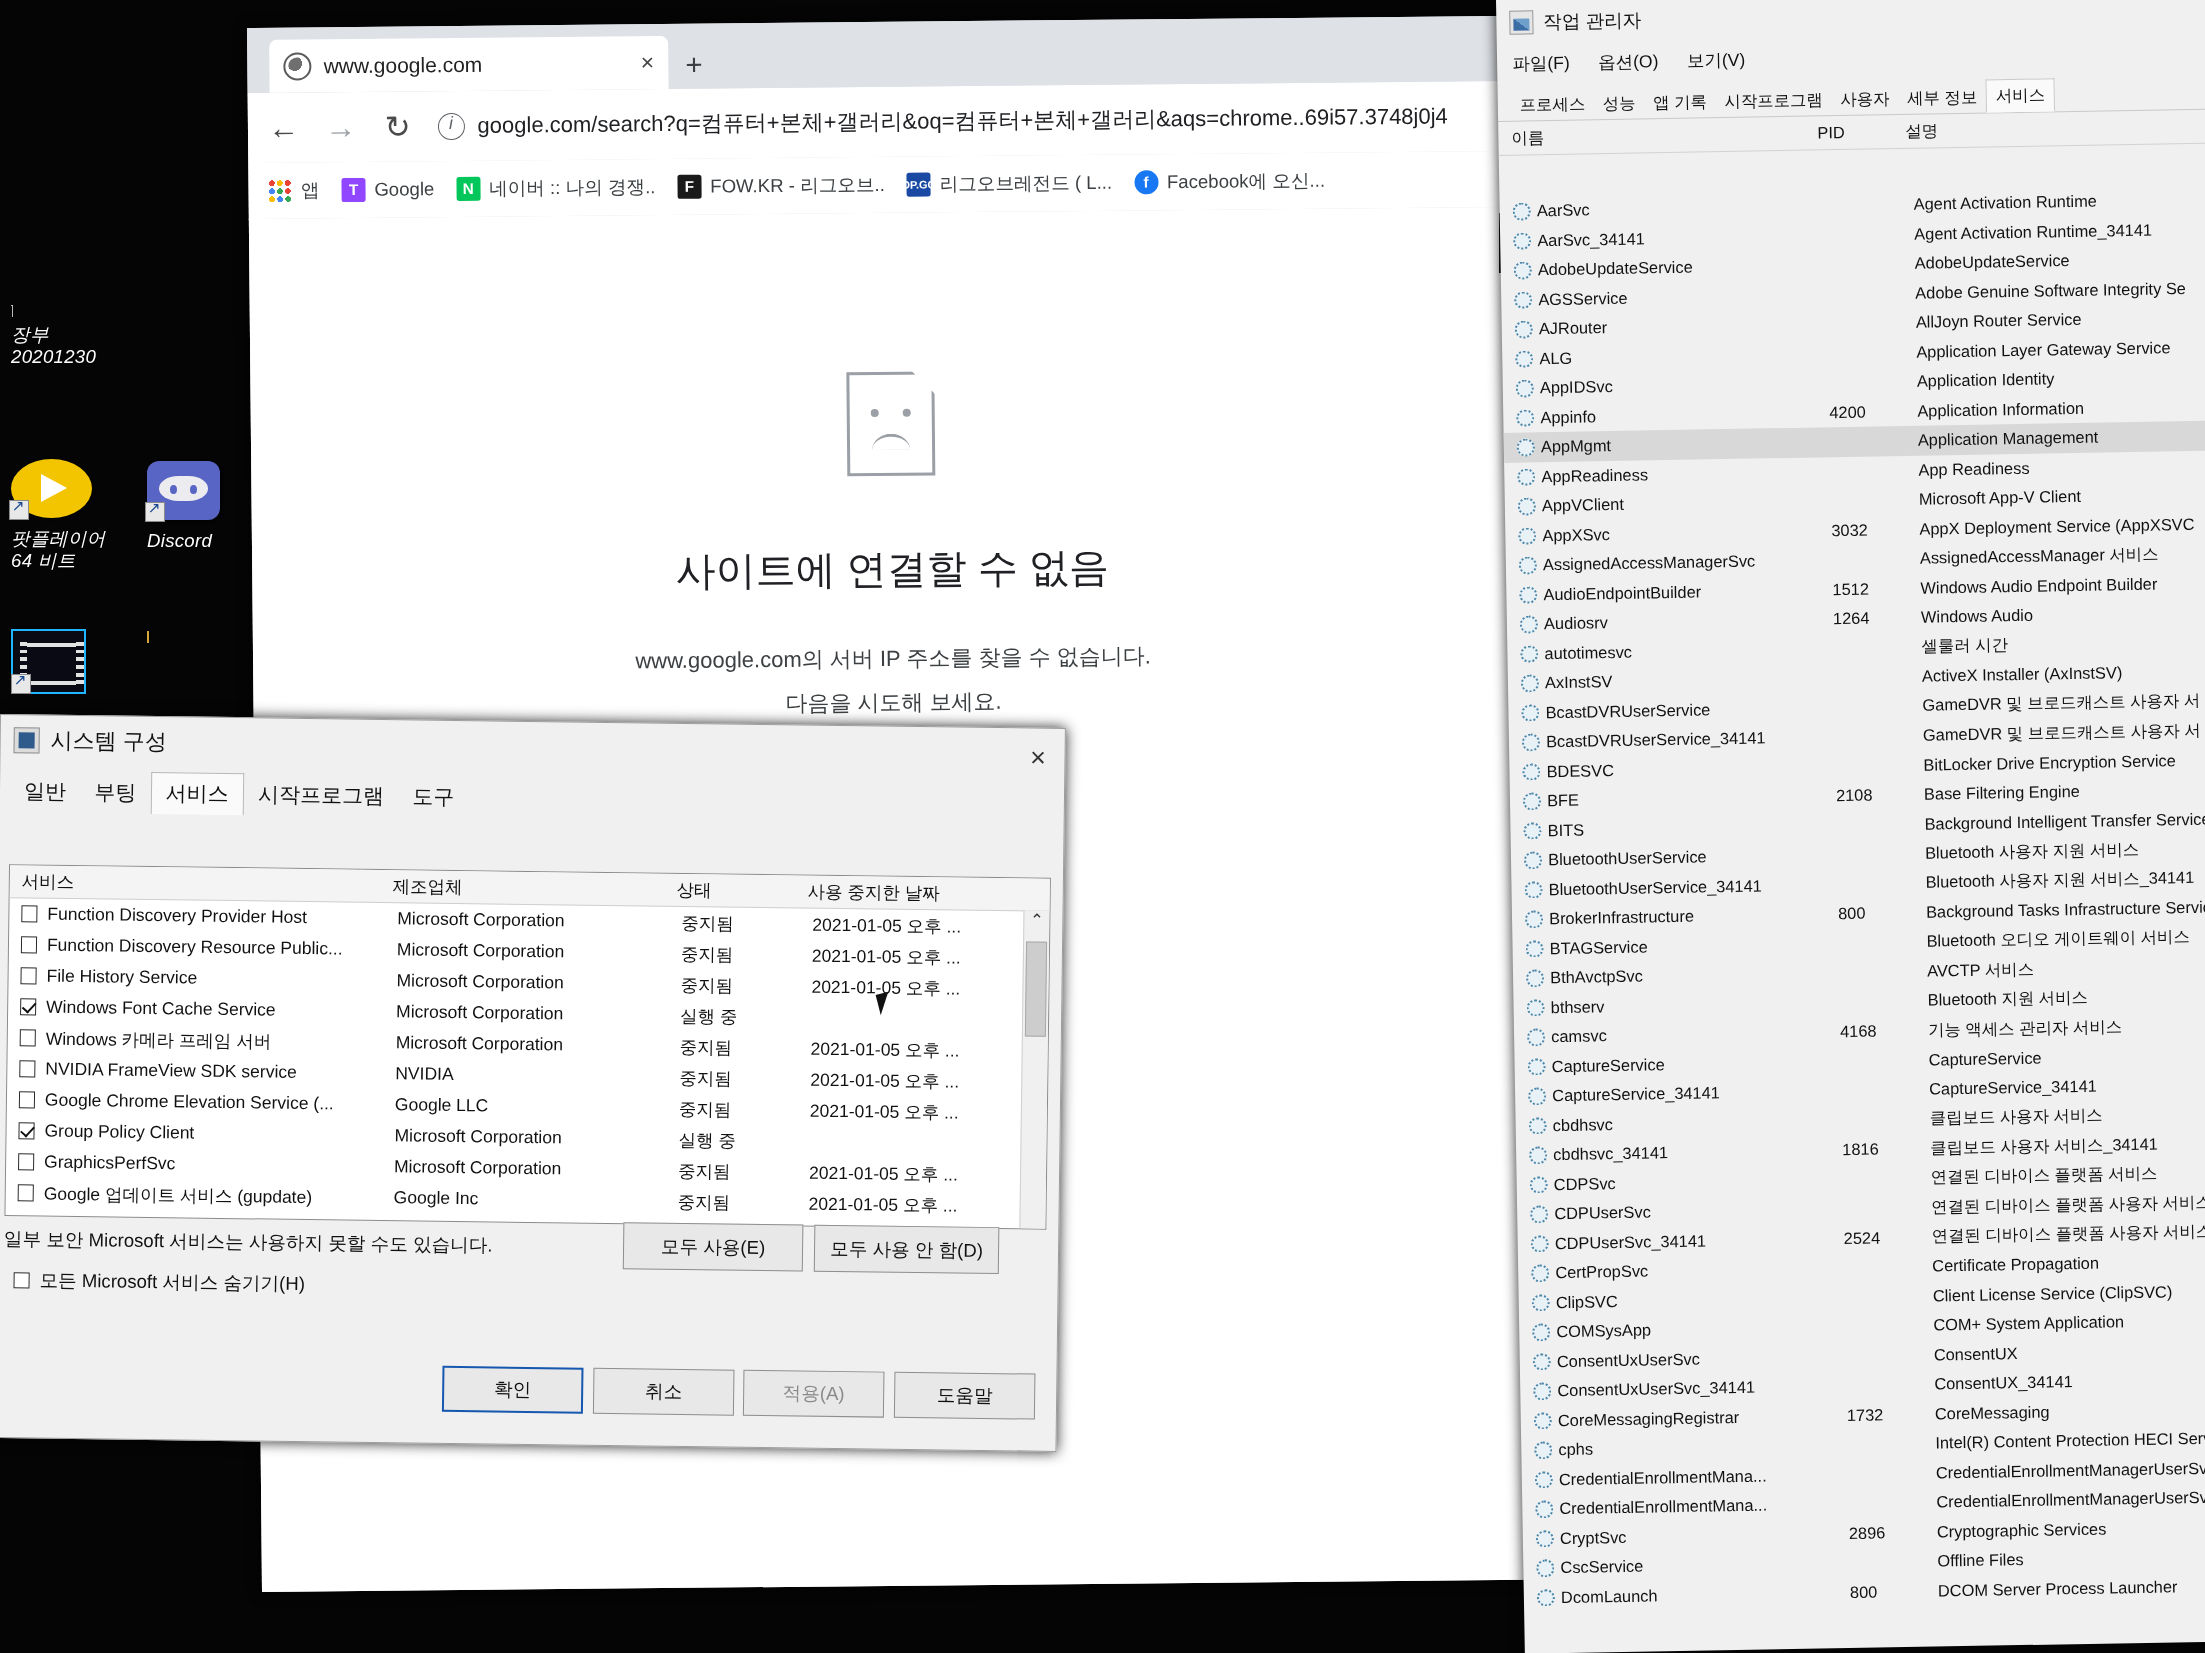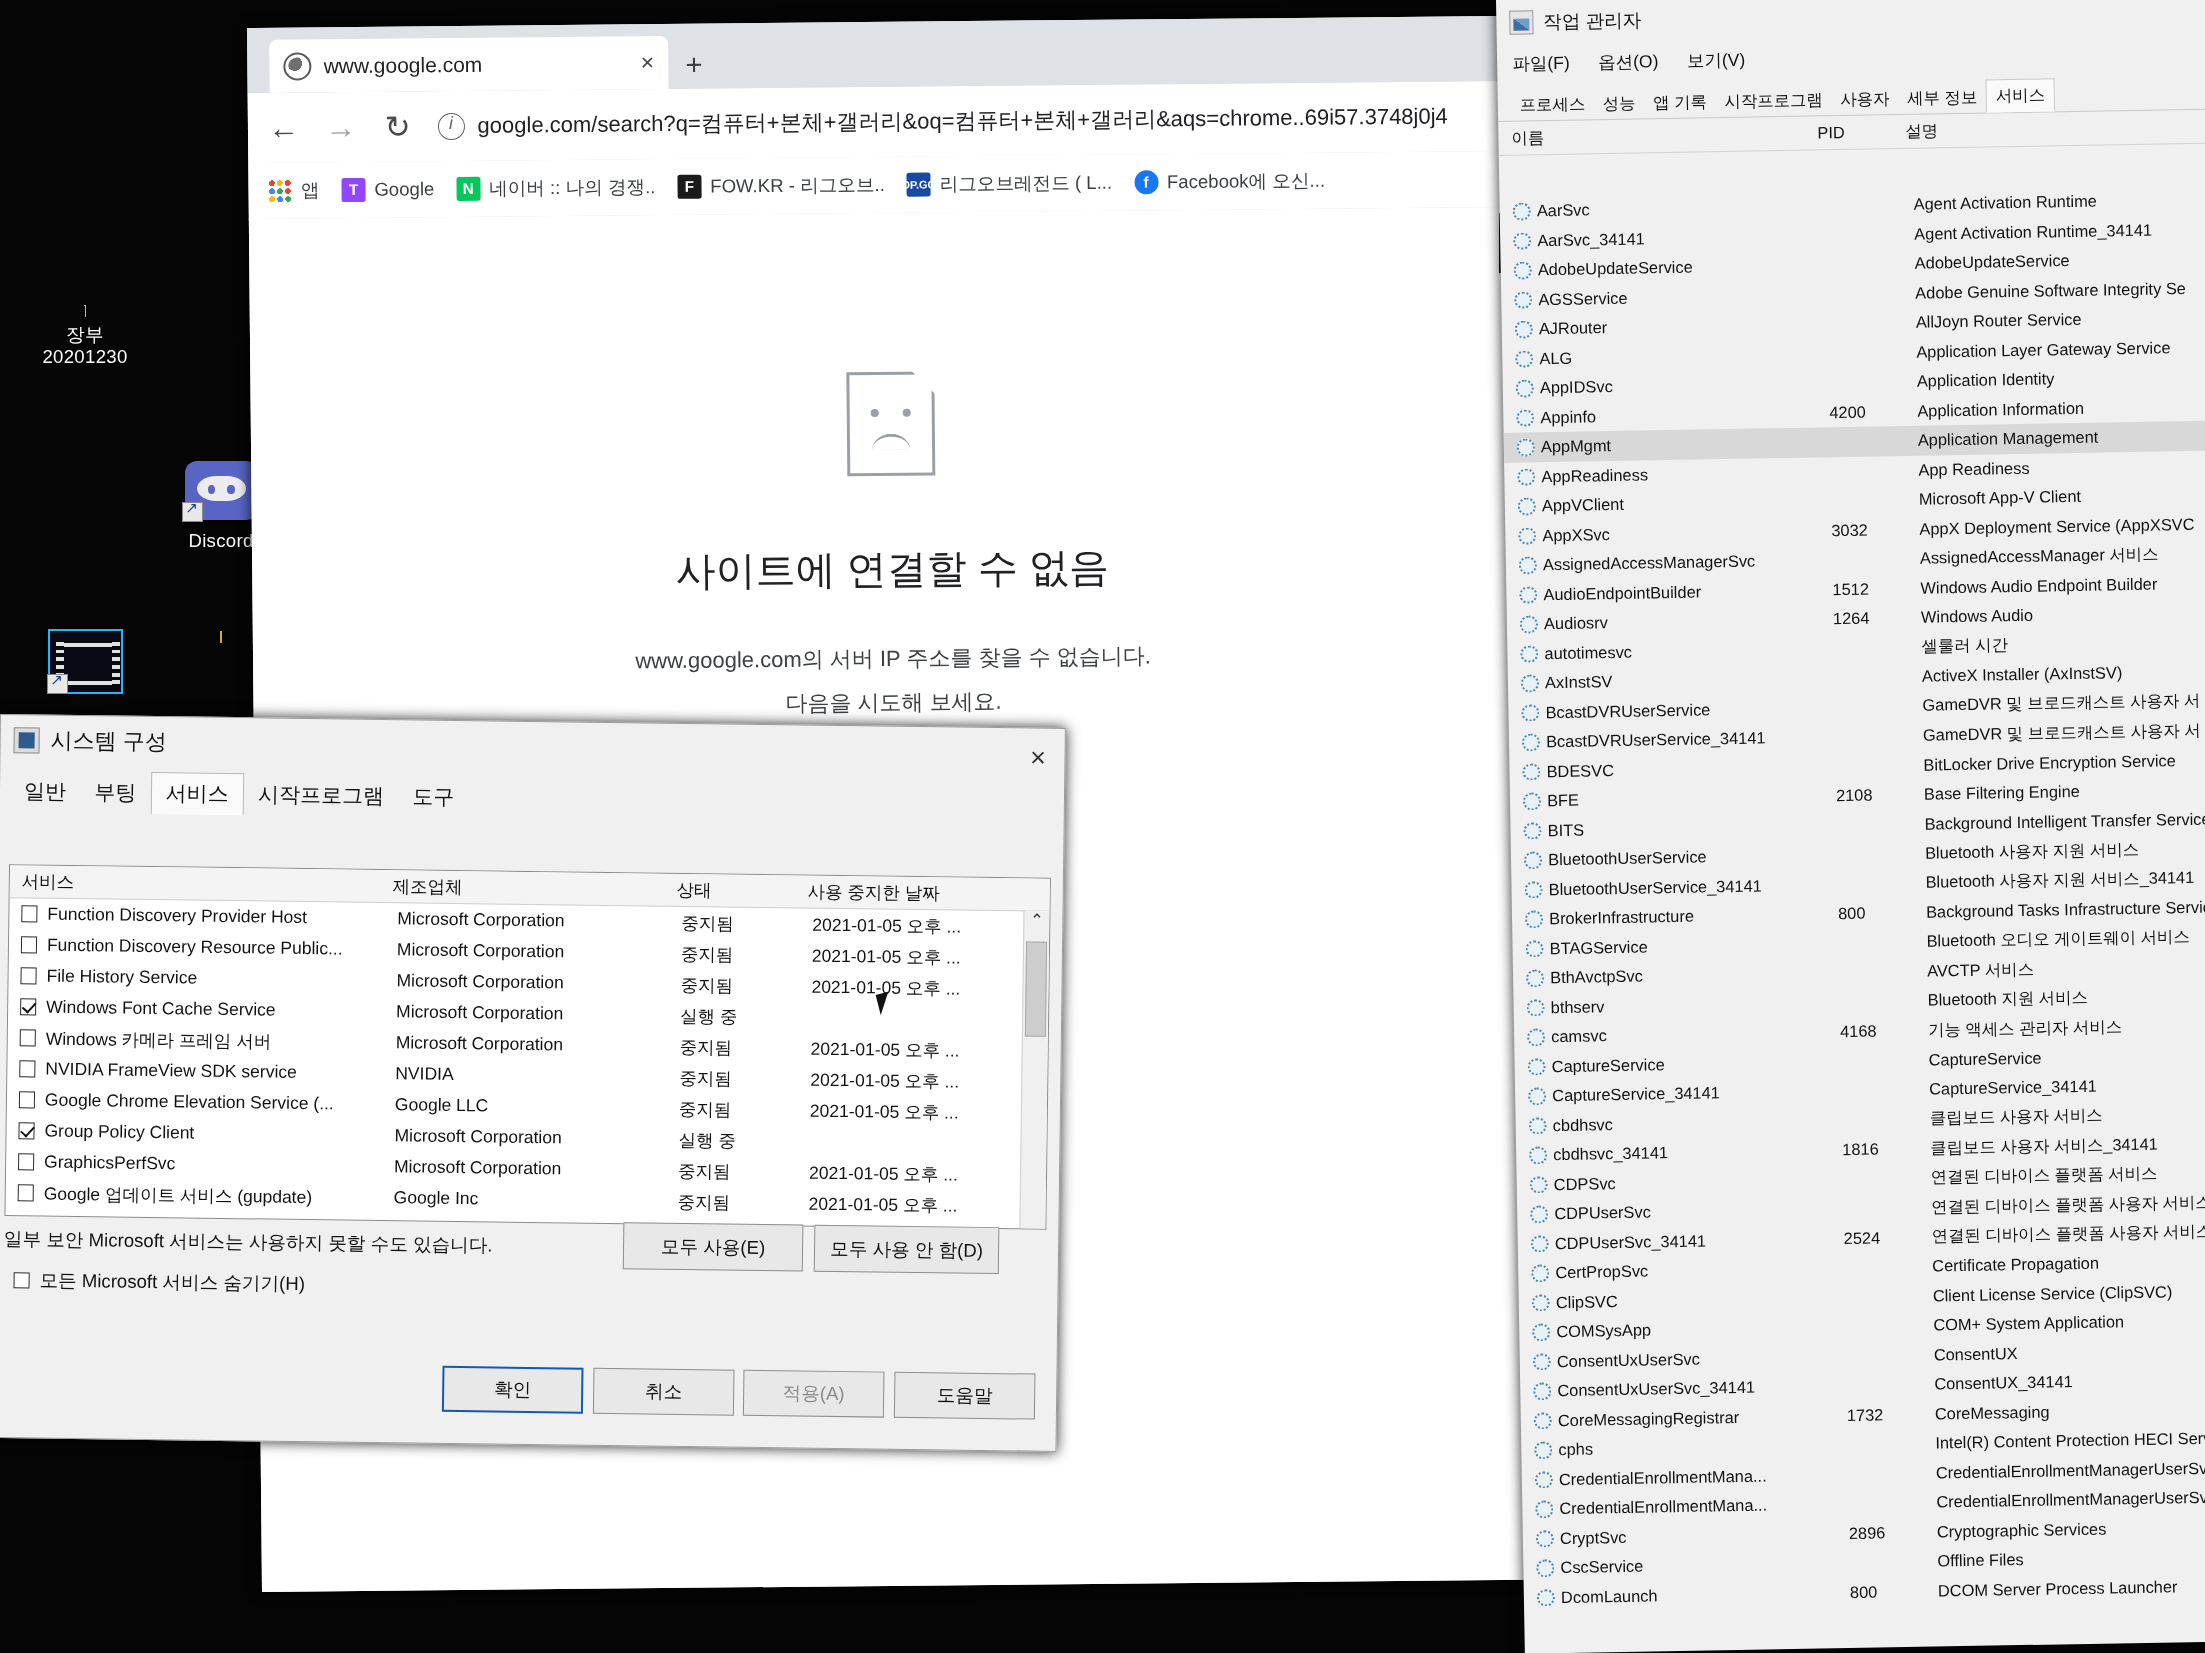--- a/index.html
+++ b/index.html
@@ -3,21 +3,21 @@
 <meta charset="utf-8">
 <title>Desktop Screenshot</title>
 <style>
   html,body{margin:0;padding:0;background:#000;}
   body{width:2205px;height:1654px;position:relative;overflow:hidden;
        font-family:"Liberation Sans","DejaVu Sans",sans-serif;
        -webkit-font-smoothing:none;}
 
   
   #desktop{position:absolute;inset:0;background:#050505;}
-  .desk-icon{position:absolute;width:148px;text-align:center;color:#fff;}
+  .desk-icon{position:absolute;width:148px;color:#fff;font-style:italic;}
   .desk-icon .glyph{display:block;margin:0 auto;}
   .desk-icon .cap{display:block;margin-top:7.7px;font-size:18.6px;line-height:1.18;
       text-shadow:0.5px 0.5px 1.1px #000;letter-spacing:0.3px;}
 
   .doc-ico{width:59px;height:72px;background:#e9e9e6;border:1.1px solid #b9b9b4;
       position:relative;box-shadow:1.1px 1.1px 1.6px rgba(0,0,0,.6);}
   .doc-ico:after{content:"";position:absolute;top:0;right:0;border-top:16.4px solid #050505;
       border-left:16.4px solid transparent;}
   .doc-lines{position:absolute;top:9.8px;left:6.6px;right:8.8px;bottom:6.6px;
       background:repeating-linear-gradient(to bottom,#8d8d8a 0 1.6px,transparent 1.6px 4.9px);}
@@ -187,20 +187,28 @@
 
 <div id="desktop">
 
   <div class="desk-icon" style="left:11px;top:306px">
     <span class="glyph">
       <span class="doc-ico"><span class="doc-lines"></span></span>
     </span>
     <span class="cap">장부<br>20201230</span>
   </div>
 
+  <div class="desk-icon" style="left:11px;top:459px">
+    <span class="glyph">
+      <span class="pot-ico" style="position:relative;display:inline-block"><span class="tri"></span>
+        <span class="shortcut-arrow"></span>
+      </span>
+    </span>
+    <span class="cap">팟플레이어<br>64 비트</span>
+  </div>
 
   <div class="desk-icon" style="left:147px;top:461px">
     <span class="glyph">
       <span class="dis-ico" style="position:relative;display:inline-block"><span class="face"></span>
         <span class="shortcut-arrow"></span>
       </span>
     </span>
     <span class="cap">Discord</span>
   </div>
 

